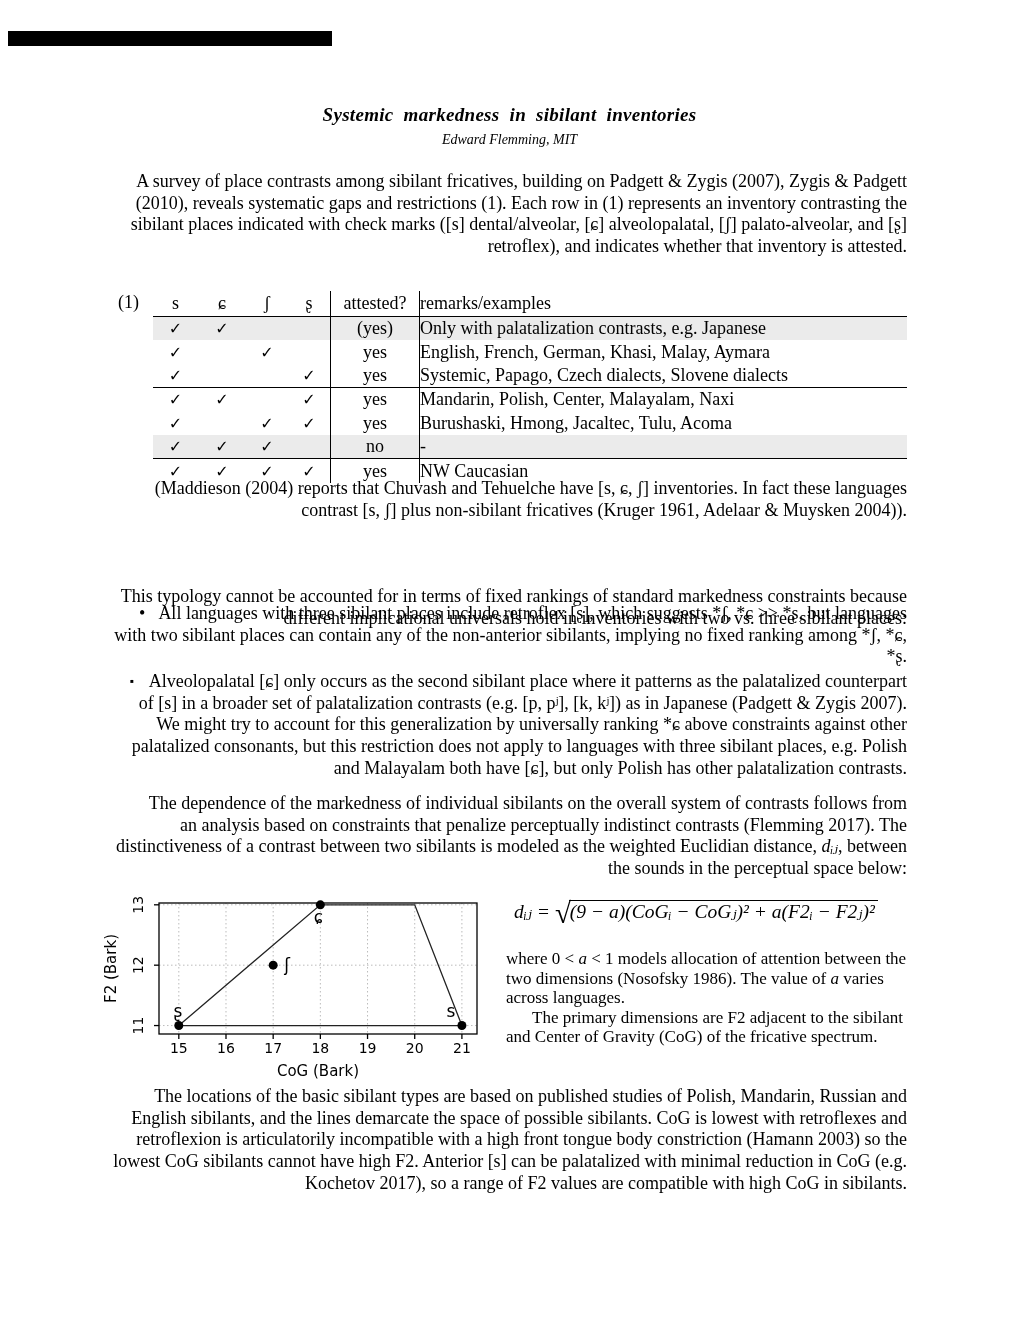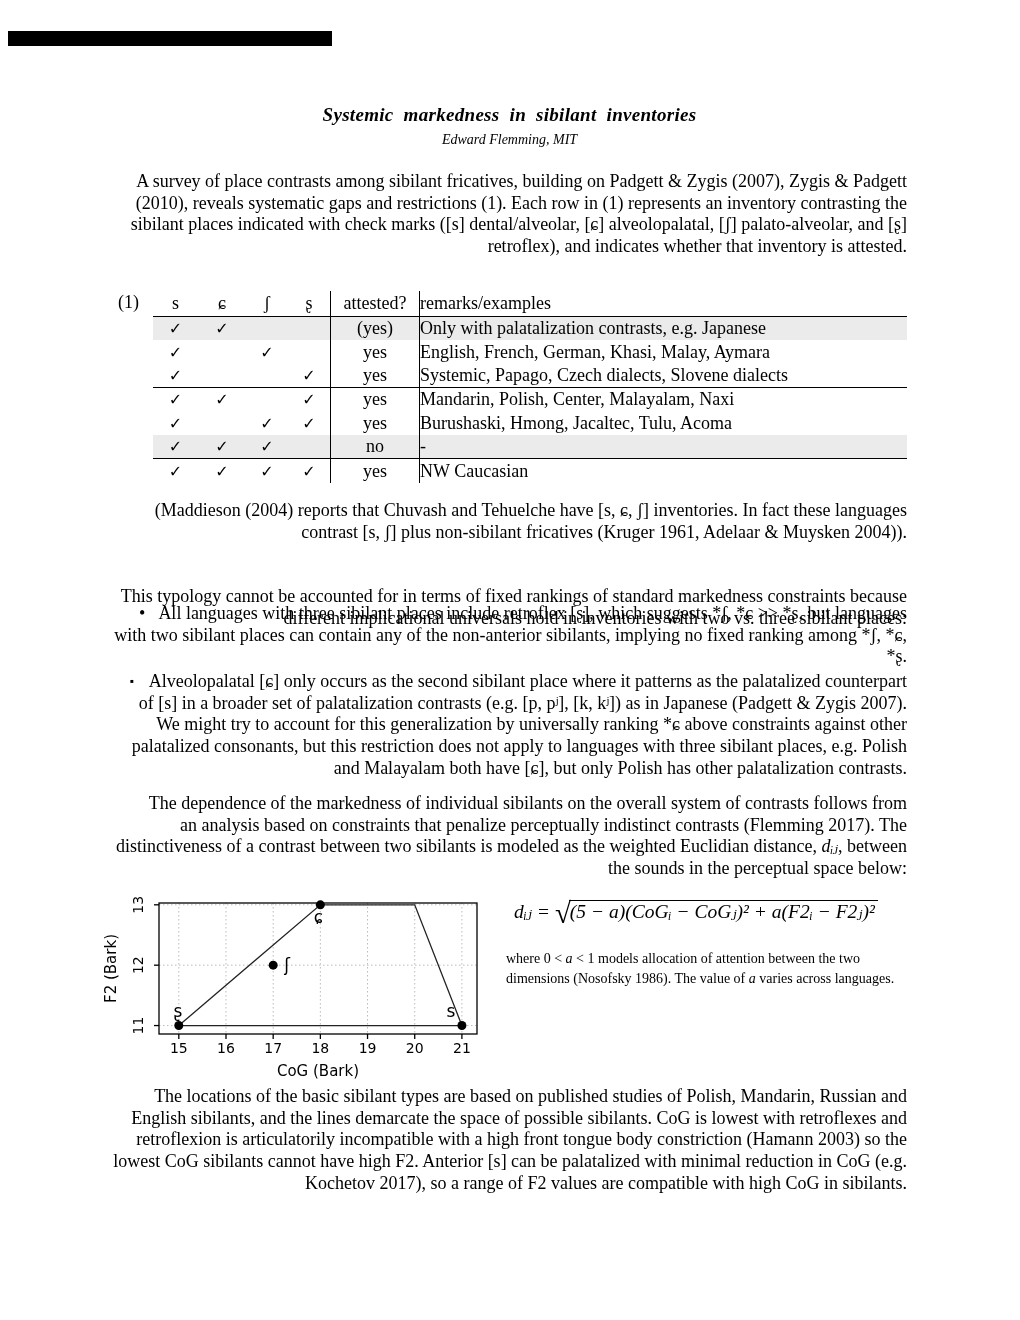--- a/index.html
+++ b/index.html
@@ -33,21 +33,21 @@
   .marker.sq{font-size:12px;vertical-align:2px;margin-right:15px;}
   .indent{text-indent:34px;}
   
   .chart{position:absolute;left:100px;top:888px;width:390px;height:205px;}
   .chart svg{font-family:"DejaVu Sans","Liberation Sans",sans-serif;}
   
   .formula{position:absolute;left:514px;top:897px;font-style:italic;font-size:19.5px;white-space:nowrap;}
   .formula .radical{font-size:29px;font-style:normal;vertical-align:-5px;letter-spacing:-2px;}
   .formula .radicand{border-top:1.6px solid #000;padding:0 3px 0 1px;}
   .aside{position:absolute;left:506px;top:949px;width:404px;}
-  .aside p{font-size:14px;line-height:19.6px;}
+  .aside p{font-size:17px;line-height:19.6px;}
   .aside .indent2{text-indent:26px;}
   i{font-style:italic;}
 </style>
 </head>
 <body>
 
 <div class="topbar"></div>
 
 <div class="block center doc-title" style="top:104px;">
   <span>Systemic markedness in sibilant inventories</span>
@@ -124,21 +124,21 @@
     <td class="cs check">✓</td>
     <td class="cc check">✓</td>
     <td class="csh check">✓</td>
     <td class="csr check">✓</td>
     <td class="catt">yes</td>
     <td class="crem">NW Caucasian</td>
   </tr>
   </tbody>
 </table>
 
-<div class="block" style="top:500px;">
+<div class="block" style="top:478px;">
   <p>(Maddieson (2004) reports that Chuvash and Tehuelche have [s, ɕ, ʃ] inventories. In fact these languages contrast [s, ʃ] plus non-sibilant fricatives (Kruger 1961, Adelaar &amp; Muysken 2004)).</p>
 </div>
 
 <div class="block" style="top:538px;margin-top:48px;">
   <p>This typology cannot be accounted for in terms of fixed rankings of standard markedness constraints because different implicational universals hold in inventories with two vs. three sibilant places:</p>
 </div>
 
 <div class="block" style="top:603px;">
   <p><span class="marker">•</span><span>All languages with three sibilant places include retroflex [ʂ], which suggests *ʃ, *ɕ &gt;&gt; *ʂ, but languages with two sibilant places can contain any of the non-anterior sibilants, implying no fixed ranking among *ʃ, *ɕ, *ʂ.</span></p>
 </div>
@@ -192,22 +192,23 @@
       <circle cx="220.35905044510386" cy="16.811059907834064" r="4.5" fill="#000"></circle>
       <text x="218.35905044510386" y="34.811059907834064" text-anchor="middle" font-size="17">ɕ</text>
       <circle cx="361.9020771513353" cy="137.54838709677415" r="4.5" fill="#000"></circle>
       <text x="350.9020771513353" y="128.54838709677415" text-anchor="middle" font-size="17">s</text>
       <text x="218" y="188" text-anchor="middle" font-size="15">CoG (Bark)</text>
       <text x="16" y="80.5" text-anchor="middle" font-size="15" transform="rotate(-90 16 80.5)">F2 (Bark)</text>
     </svg>
 </div>
 
 <div class="formula">
-  <span>dᵢⱼ = </span><span class="radical">√</span><span class="radicand">(5 − a)(CoGᵢ − CoGⱼ)² + a(F2ᵢ − F2ⱼ)²</span>
+  <span>dᵢⱼ = </span><span class="radical">√</span><span class="radicand">(9 − a)(CoGᵢ − CoGⱼ)² + a(F2ᵢ − F2ⱼ)²</span>
 </div>
 
 <div class="aside">
   <p><span>where 0 &lt; </span><i>a</i><span> &lt; 1 models allocation of attention between the two dimensions (Nosofsky 1986). The value of </span><i>a</i><span> varies across languages.</span></p>
+  <p class="indent2">The primary dimensions are F2 adjacent to the sibilant and Center of Gravity (CoG) of the fricative spectrum.</p>
 </div>
 
 <div class="block" style="top:1086px;">
   <p>The locations of the basic sibilant types are based on published studies of Polish, Mandarin, Russian and English sibilants, and the lines demarcate the space of possible sibilants. CoG is lowest with retroflexes and retroflexion is articulatorily incompatible with a high front tongue body constriction (Hamann 2003) so the lowest CoG sibilants cannot have high F2. Anterior [s] can be palatalized with minimal reduction in CoG (e.g. Kochetov 2017), so a range of F2 values are compatible with high CoG in sibilants.</p>
 </div>
 
 </body></html>

